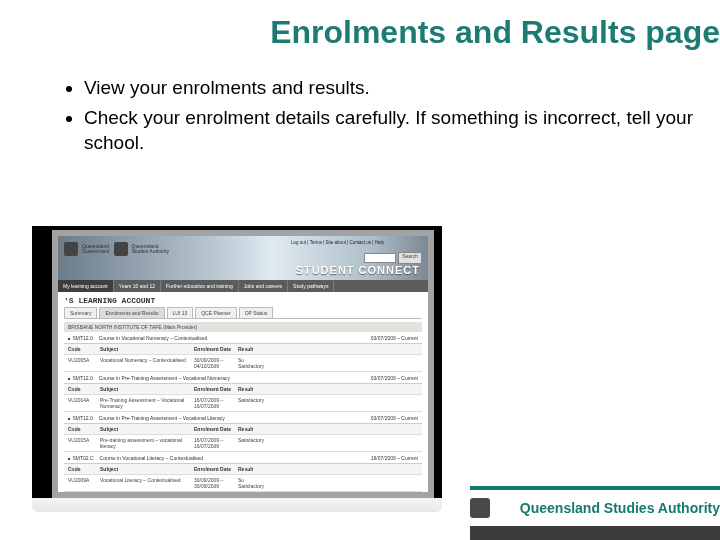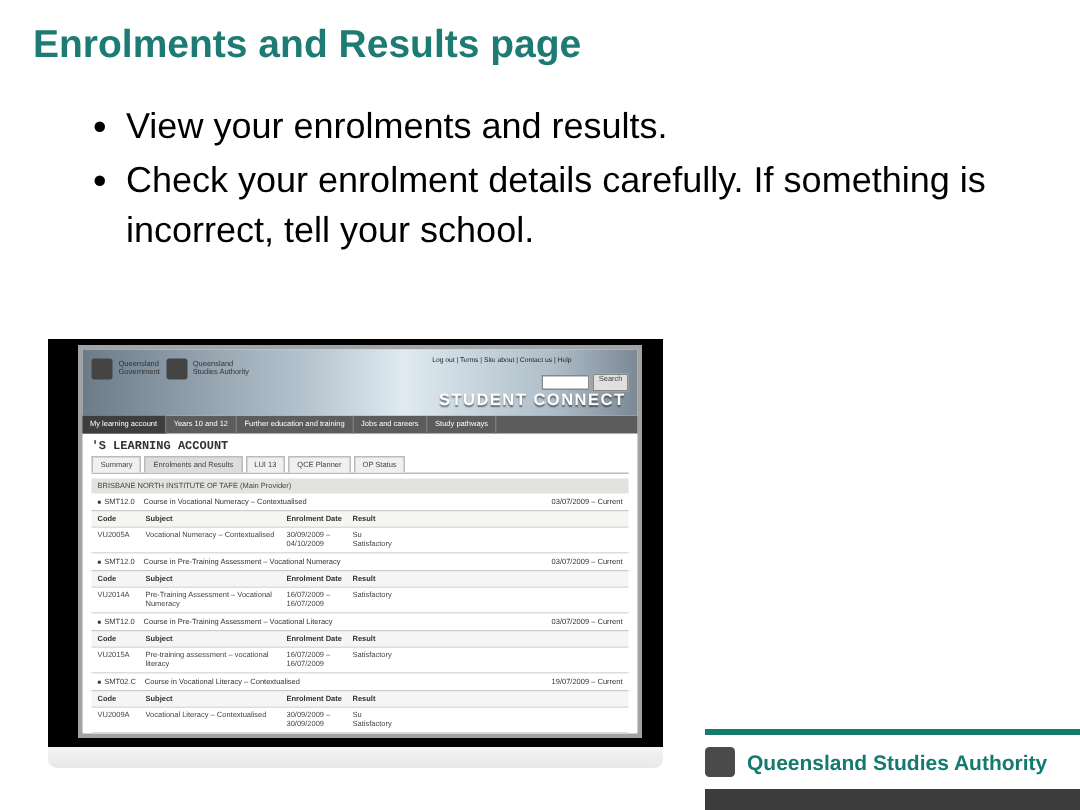--- a/index.html
+++ b/index.html
@@ -7,47 +7,48 @@
     padding: 0;
     width: 720px;
     height: 540px;
     font-family: Arial, Helvetica, sans-serif;
     background: #ffffff;
     overflow: hidden;
     position: relative;
   }
   .slide-title {
     color: #1d7b74;
-    font-size: 26px;
+    font-size: 32px;
     font-weight: bold;
     padding: 14px 0 0 22px;
+    text-align: right;
   }
   .bullets {
     margin: 24px 0 0 44px;
-    font-size: 24px;
+    font-size: 19px;
     color: #000;
     line-height: 1.35;
   }
   .bullets li { margin-bottom: 4px; }
   .screenshot-wrap {
     position: absolute;
     left: 32px;
     top: 226px;
     width: 410px;
     height: 272px;
     background: #000;
     overflow: hidden;
   }
   .screenshot {
     position: absolute;
     left: 20px;
     top: 4px;
     width: 370px;
     background: #fff;
-    border: 3px solid #a3a3a3;
+    border: 6px solid #a3a3a3;
     font-size: 6px;
     color: #444;
   }
   .sc-header {
     height: 44px;
     background: linear-gradient(90deg, #6b7b88 0%, #b5c3ce 40%, #dfeaf1 58%, #aebdc8 85%, #7c8893 100%);
     position: relative;
   }
   .sc-crest {
     position: absolute;
@@ -163,21 +164,21 @@
   .footer-brand {
     position: absolute;
     right: 0;
     bottom: 14px;
     width: 250px;
     height: 36px;
     background: #fff;
     border-top: 4px solid #147a6e;
     display: flex;
     align-items: center;
-    justify-content: flex-start;
+    justify-content: space-between;
   }
   .f-crest {
     width: 20px; height: 20px;
     background: #4a4a4a;
     border-radius: 3px;
     margin-right: 8px;
   }
   .f-text {
     color: #147a6e;
     font-size: 14px;

